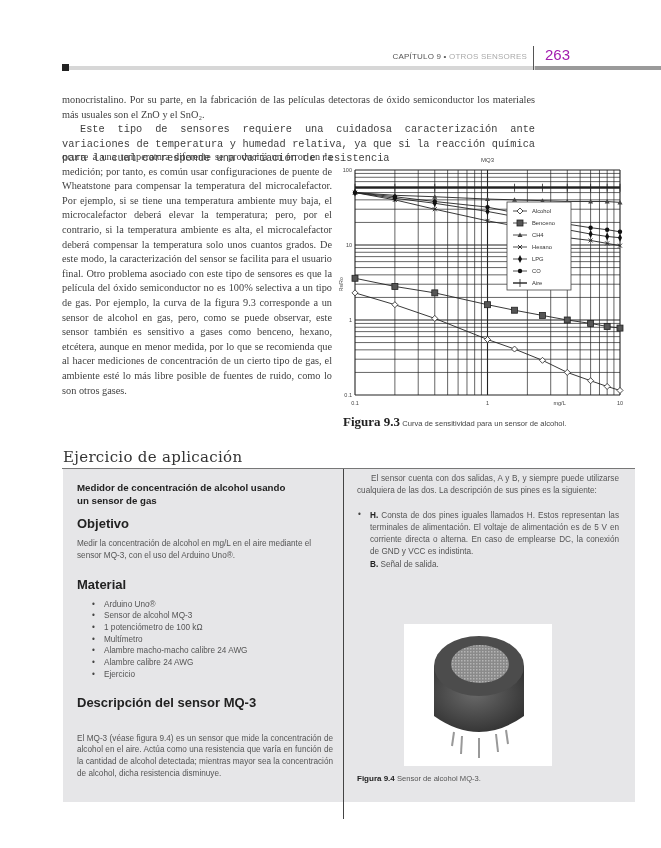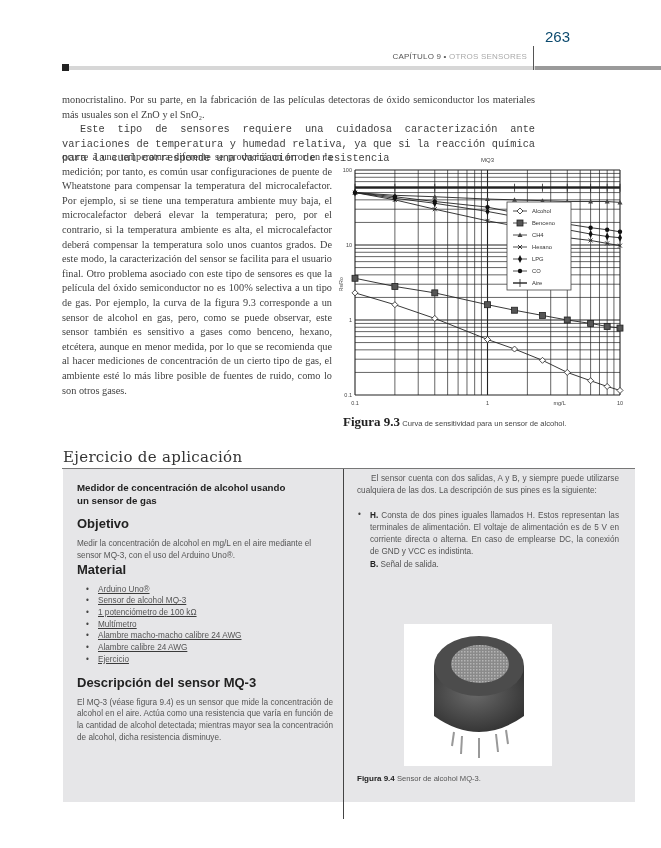--- a/index.html
+++ b/index.html
@@ -8,42 +8,42 @@
     font-family:"Liberation Serif", serif; color:#3a3a3a;
   }
   .abs { position:absolute; }
   
   .hdr-bar { left:62px; top:66px; width:599px; height:4px; background:#d7d7d7; }
   .hdr-bar-dark { left:535px; top:66px; width:126px; height:4px; background:#9a9a9a; }
   .hdr-square { left:62px; top:64px; width:7px; height:7px; background:#222; }
   .hdr-chapter { right:134px; top:52px; font-family:"Liberation Sans", sans-serif; font-size:8px; color:#555; letter-spacing:0.2px; }
   .hdr-chapter .hc-sub { color:#aaa; }
   .hdr-div { left:533px; top:46px; width:1px; height:24px; background:#555; }
-  .hdr-page { left:545px; top:28px; font-family:"Liberation Sans", sans-serif; font-size:15px; color:#0c4a6e; }
+  .hdr-page { left:545px; top:46px; font-family:"Liberation Sans", sans-serif; font-size:15px; color:#a21caf; }
 
   .para { font-size:10.3px; line-height:14.6px; text-align:justify; color:#3f3f3f; }
   .p-top { left:62px; top:93px; width:473px; }
   .p-left { left:62px; top:150px; width:270px; text-align:justify; }
   .indent { text-indent:18px;font-family:Liberation Mono, monospace; }
 
   
   .chart-wrap { left:335px; top:152px; width:300px; height:278px; }
   .fig-caption { left:343px; top:414px; font-family:"Liberation Sans", sans-serif; font-size:7.6px; color:#444; }
   .fig-caption b { font-size:13px; color:#222;font-family:Liberation Serif, serif; }
 
   
   .ex-title { left:63px; top:448px; font-family:"DejaVu Serif", serif; font-size:15px; color:#333; letter-spacing:0.3px; }
   .ex-rule { left:62px; top:468px; width:573px; height:1px; background:#777; }
   .ex-box { left:63px; top:469px; width:572px; height:333px; background:#e6e6e8; }
   .ex-col-div { left:343px; top:469px; width:1px; height:350px; background:#444; }
   .sans { font-family:"Liberation Sans", sans-serif; }
   .ex-h { left:77px; top:481px; width:250px; font-size:9.7px; font-weight:bold; color:#222; line-height:13px; }
   .ex-sub { font-size:13px; font-weight:bold; color:#222; }
   .ex-txt { font-size:8.2px; color:#555; line-height:11.8px; }
-  .ex-list { list-style:none; margin:8px; padding:0;text-decoration:underline; }
+  .ex-list { list-style:none; margin:14px; padding:0; }
   .ex-list li { position:relative; padding-left:13px; font-size:8.2px; color:#555; line-height:11.7px; }
   .ex-list li::before { content:"•"; position:absolute; left:1px; top:0; color:#444; }
   .r-txt { font-size:8.2px; color:#555; line-height:12.3px; text-align:justify; }
   .photo { left:404px; top:624px; width:148px; height:142px; background:#ffffff; }
   .fig4-cap { left:357px; top:774px; font-size:7.6px; color:#555; }
   .fig4-cap b { color:#222; font-size:8px; }
 </style>
 </head>
 <body>
 
@@ -230,32 +230,32 @@
 
 <div class="abs ex-title">Ejercicio de aplicación</div>
 <div class="abs ex-box"></div>
 <div class="abs ex-rule"></div>
 <div class="abs ex-col-div"></div>
 
 <div class="abs sans" style="left:77px; top:481px; width:256px;">
   <div class="ex-h" style="position:static; width:210px;">Medidor de concentración de alcohol usando un sensor de gas</div>
   <div class="ex-sub" style="margin-top:9px;">Objetivo</div>
   <div class="ex-txt" style="margin-top:7px;">Medir la concentración de alcohol en mg/L en el aire mediante el sensor MQ-3, con el uso del Arduino Uno®.</div>
-  <div class="ex-sub" style="">Material</div>
+  <div class="ex-sub" style="margin-top:15px;">Material</div>
   <ul class="ex-list" style="margin-top:7px;">
     <li>Arduino Uno®</li>
     <li>Sensor de alcohol MQ-3</li>
     <li>1 potenciómetro de 100 kΩ</li>
     <li>Multímetro</li>
     <li>Alambre macho-macho calibre 24 AWG</li>
     <li>Alambre calibre 24 AWG</li>
     <li>Ejercicio</li>
   </ul>
   <div class="ex-sub" style="margin-top:9px;">Descripción del sensor MQ-3</div>
-  <div class="ex-txt" style="margin-top:7px; text-align:justify;">El MQ-3 (véase figura 9.4) es un sensor que mide la concentración de alcohol en el aire. Actúa como una resistencia que varía en función de la cantidad de alcohol detectada; mientras mayor sea la concentración de alcohol, dicha resistencia disminuye.</div>
+  <div class="ex-txt" style="margin-top:23px; text-align:justify;">El MQ-3 (véase figura 9.4) es un sensor que mide la concentración de alcohol en el aire. Actúa como una resistencia que varía en función de la cantidad de alcohol detectada; mientras mayor sea la concentración de alcohol, dicha resistencia disminuye.</div>
 </div>
 
 <div class="abs sans" style="left:357px; top:473px; width:262px;">
   <div class="r-txt" style="text-indent:14px;">El sensor cuenta con dos salidas, A y B, y siempre puede utilizarse cualquiera de las dos. La descripción de sus pines es la siguiente:</div>
   <div style="margin-top:12px; position:relative; padding-left:13px;">
     <span style="position:absolute; left:1px; top:0; font-size:8.2px; color:#444;">•</span>
     <div class="r-txt"><b style="color:#222;">H.</b> <span>Consta de dos pines iguales llamados H. Estos representan las terminales de alimentación. El voltaje de alimentación es de 5 V en corriente directa o alterna. En caso de emplearse DC, la conexión de GND y VCC es indistinta.</span></div>
     <div class="r-txt"><b style="color:#222;">B.</b> <span>Señal de salida.</span></div>
   </div>
 </div>

